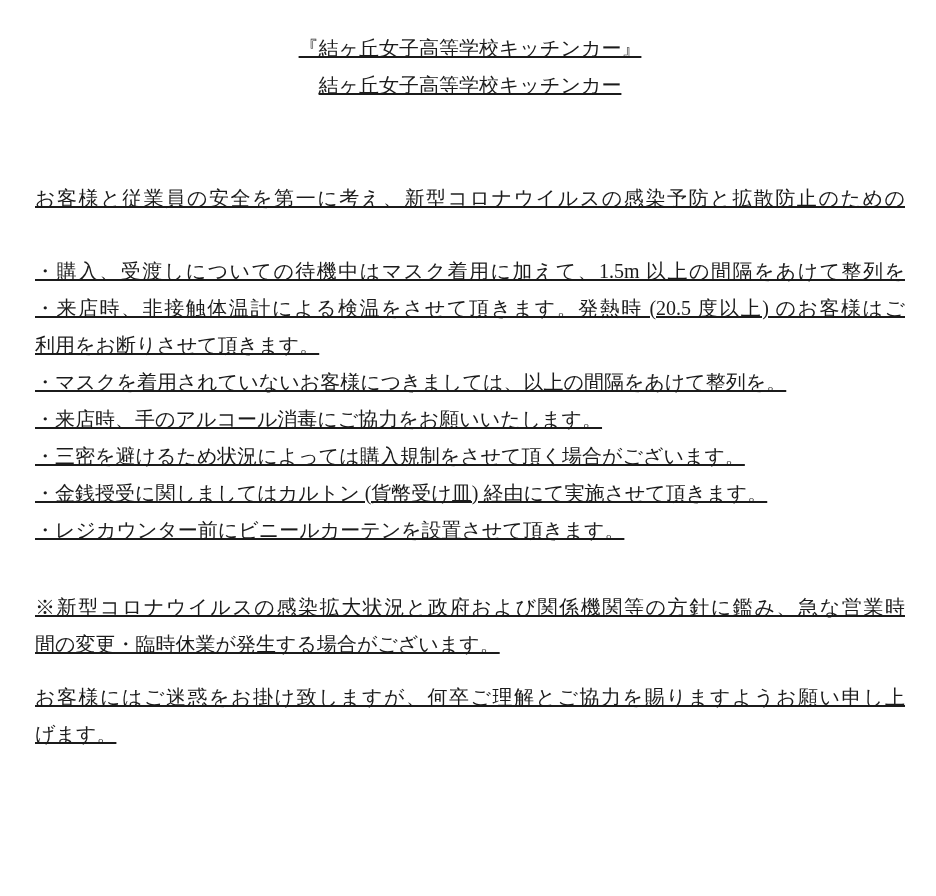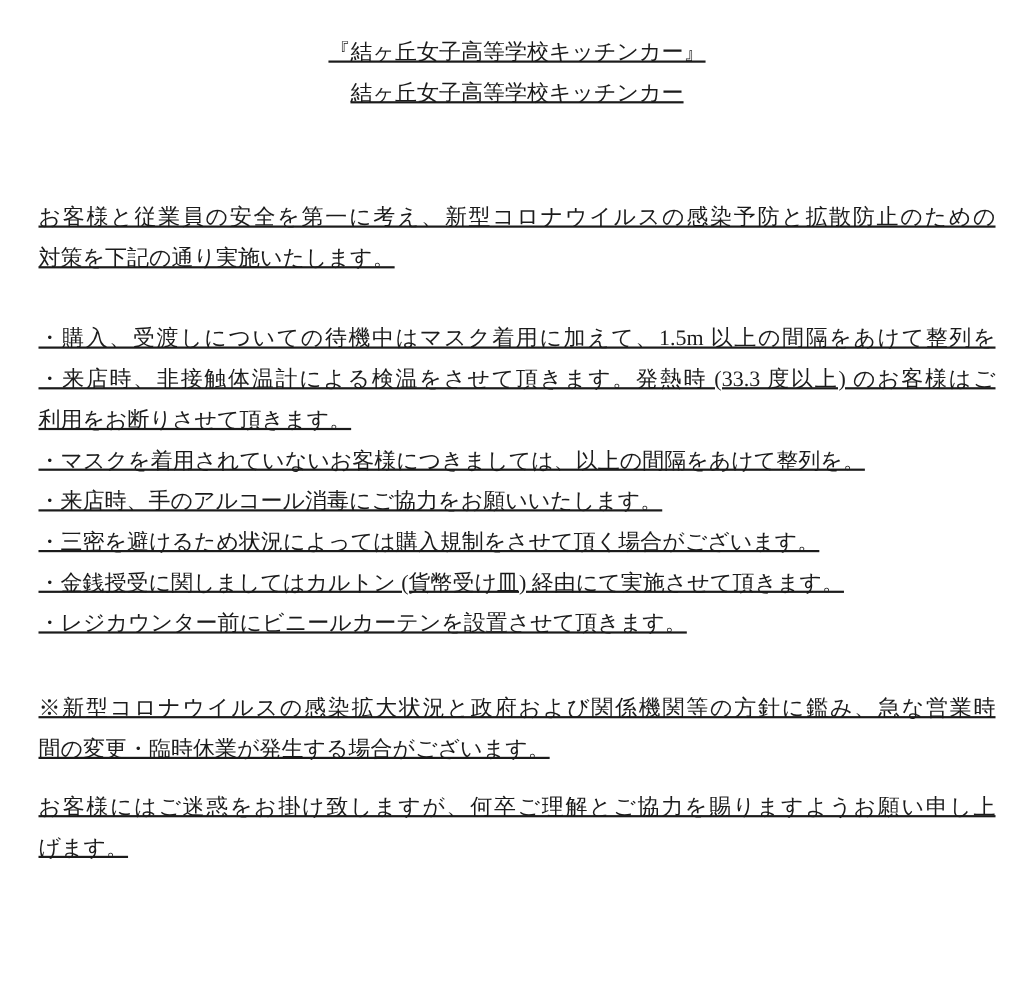--- a/index.html
+++ b/index.html
@@ -45,29 +45,28 @@
 
 <div class="page">
 
   <header class="title">
     <div class="line">『結ヶ丘女子高等学校キッチンカー』</div>
     <div class="line">結ヶ丘女子高等学校キッチンカー</div>
   </header>
 
   <section class="intro">
     <div class="line fill">お客様と従業員の安全を第一に考え、新型コロナウイルスの感染予防と拡散防止のための</div>
-    <div class="line">対策を下記の通り実施いたします。</div>
   </section>
 
   <section class="measures">
     <div class="measure">
       <div class="line fill">・購入、受渡しについての待機中はマスク着用に加えて、1.5m 以上の間隔をあけて整列を</div>
     </div>
     <div class="measure">
-      <div class="line fill">・来店時、非接触体温計による検温をさせて頂きます。発熱時 (33.3 度以上) のお客様はご</div>
+      <div class="line fill">・来店時、非接触体温計による検温をさせて頂きます。発熱時 (20.5 度以上) のお客様はご</div>
       <div class="line">利用をお断りさせて頂きます。</div>
     </div>
     <div class="measure">
       <div class="line">・マスクを着用されていないお客様につきましては、以上の間隔をあけて整列を。</div>
     </div>
     <div class="measure">
       <div class="line">・来店時、手のアルコール消毒にご協力をお願いいたします。</div>
     </div>
     <div class="measure">
       <div class="line">・三密を避けるため状況によっては購入規制をさせて頂く場合がございます。</div>

